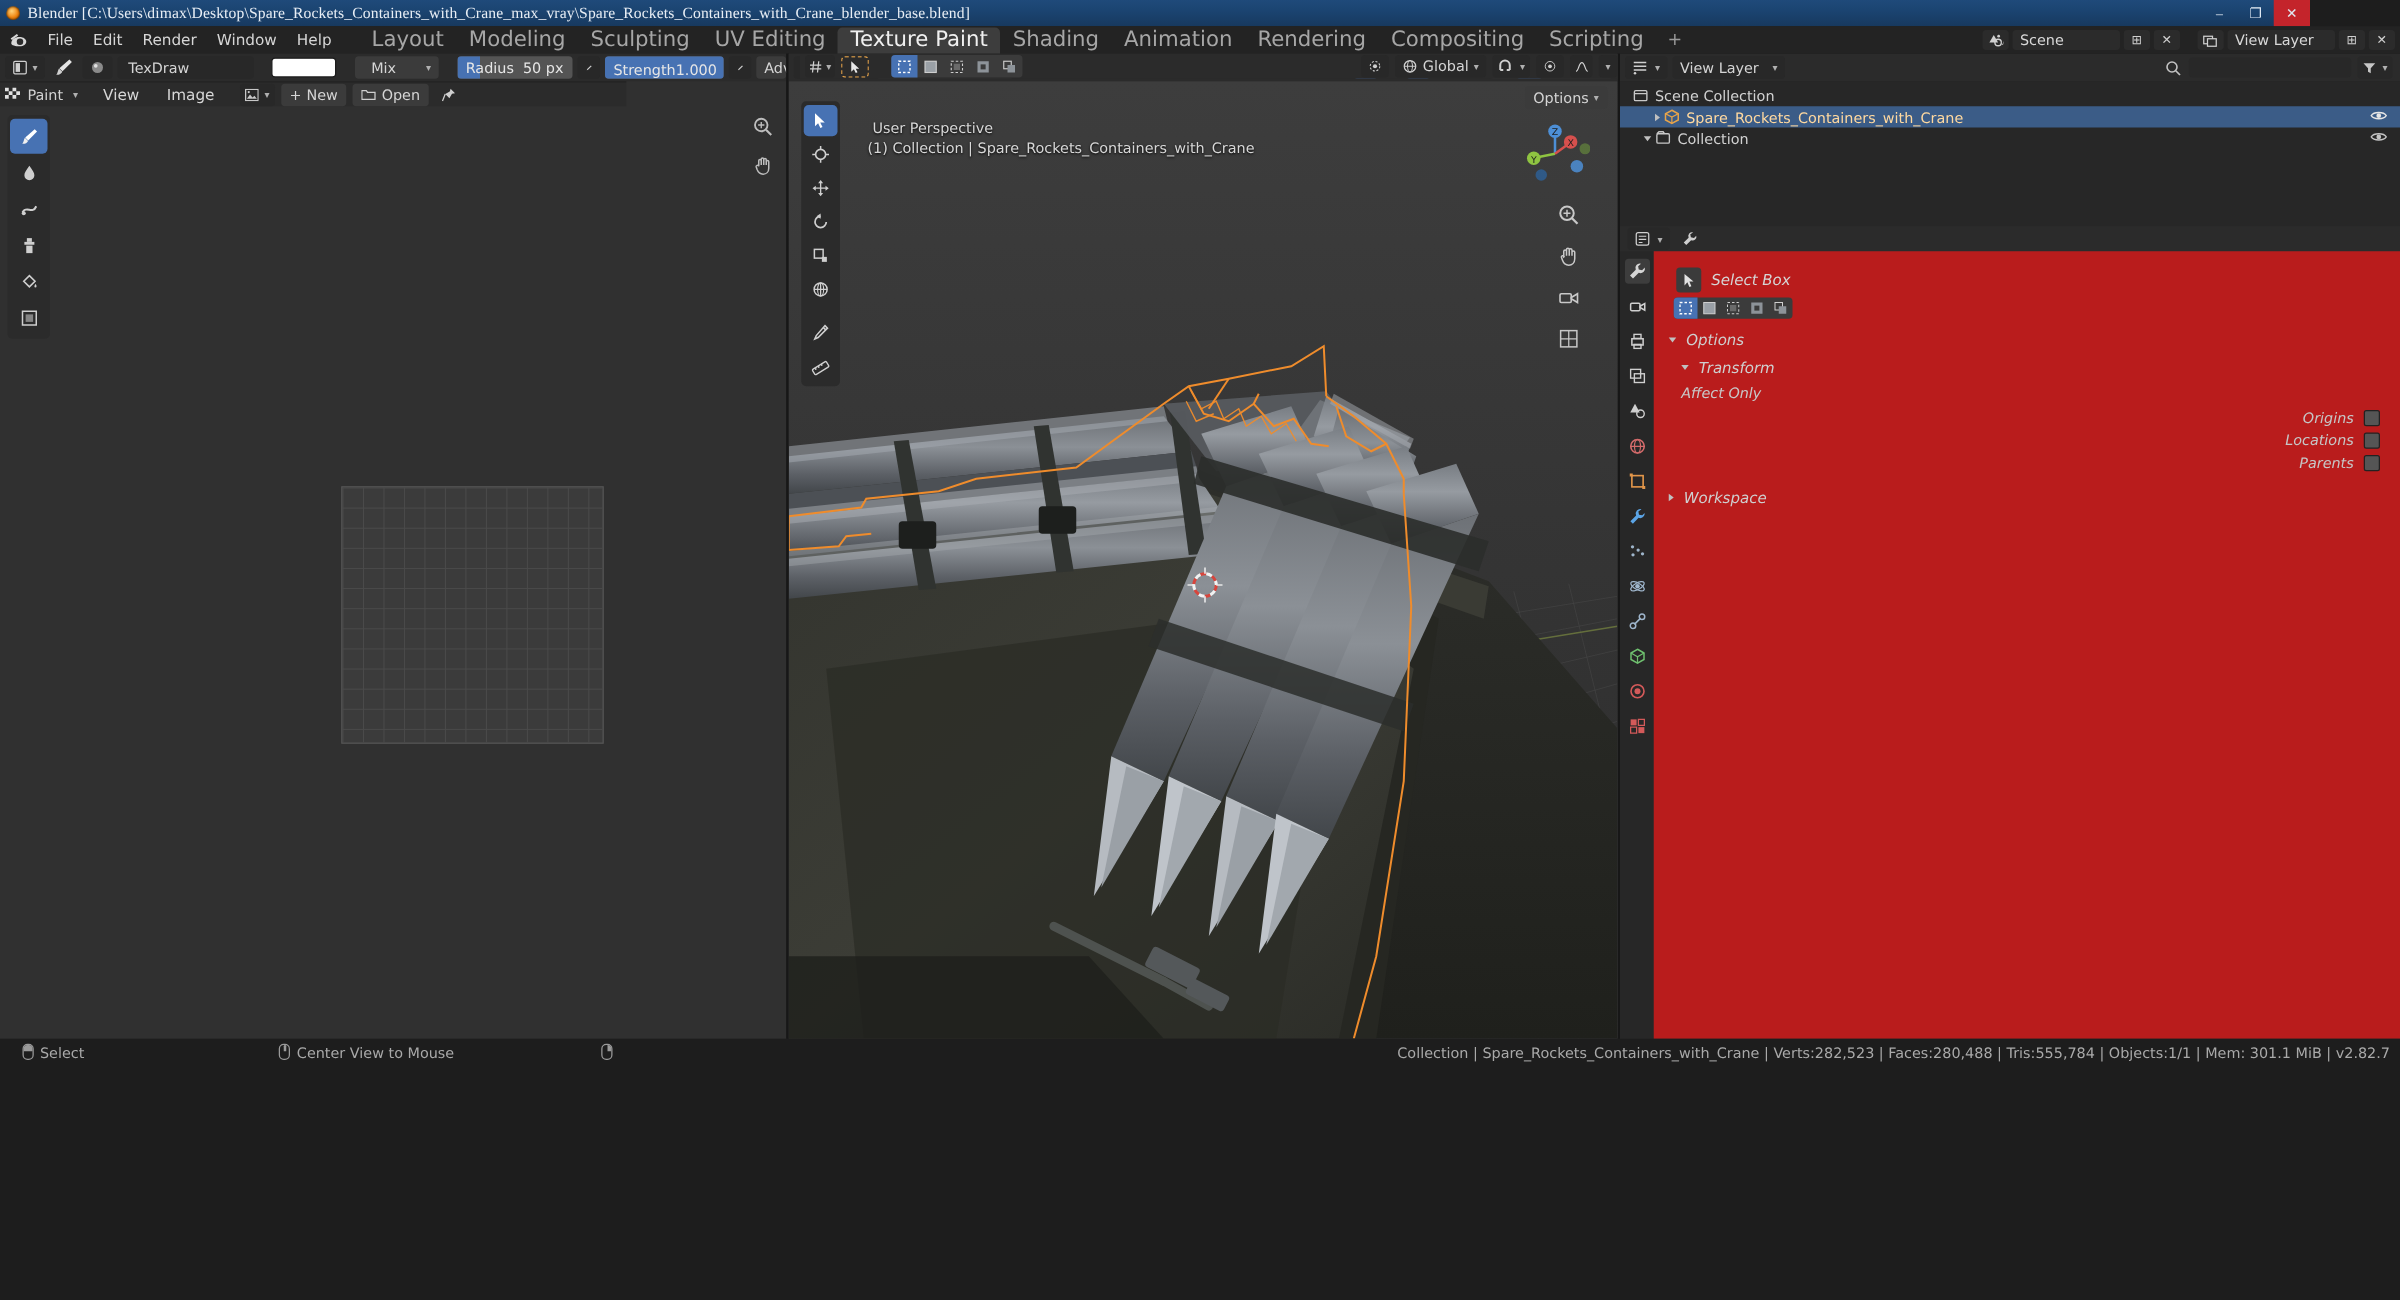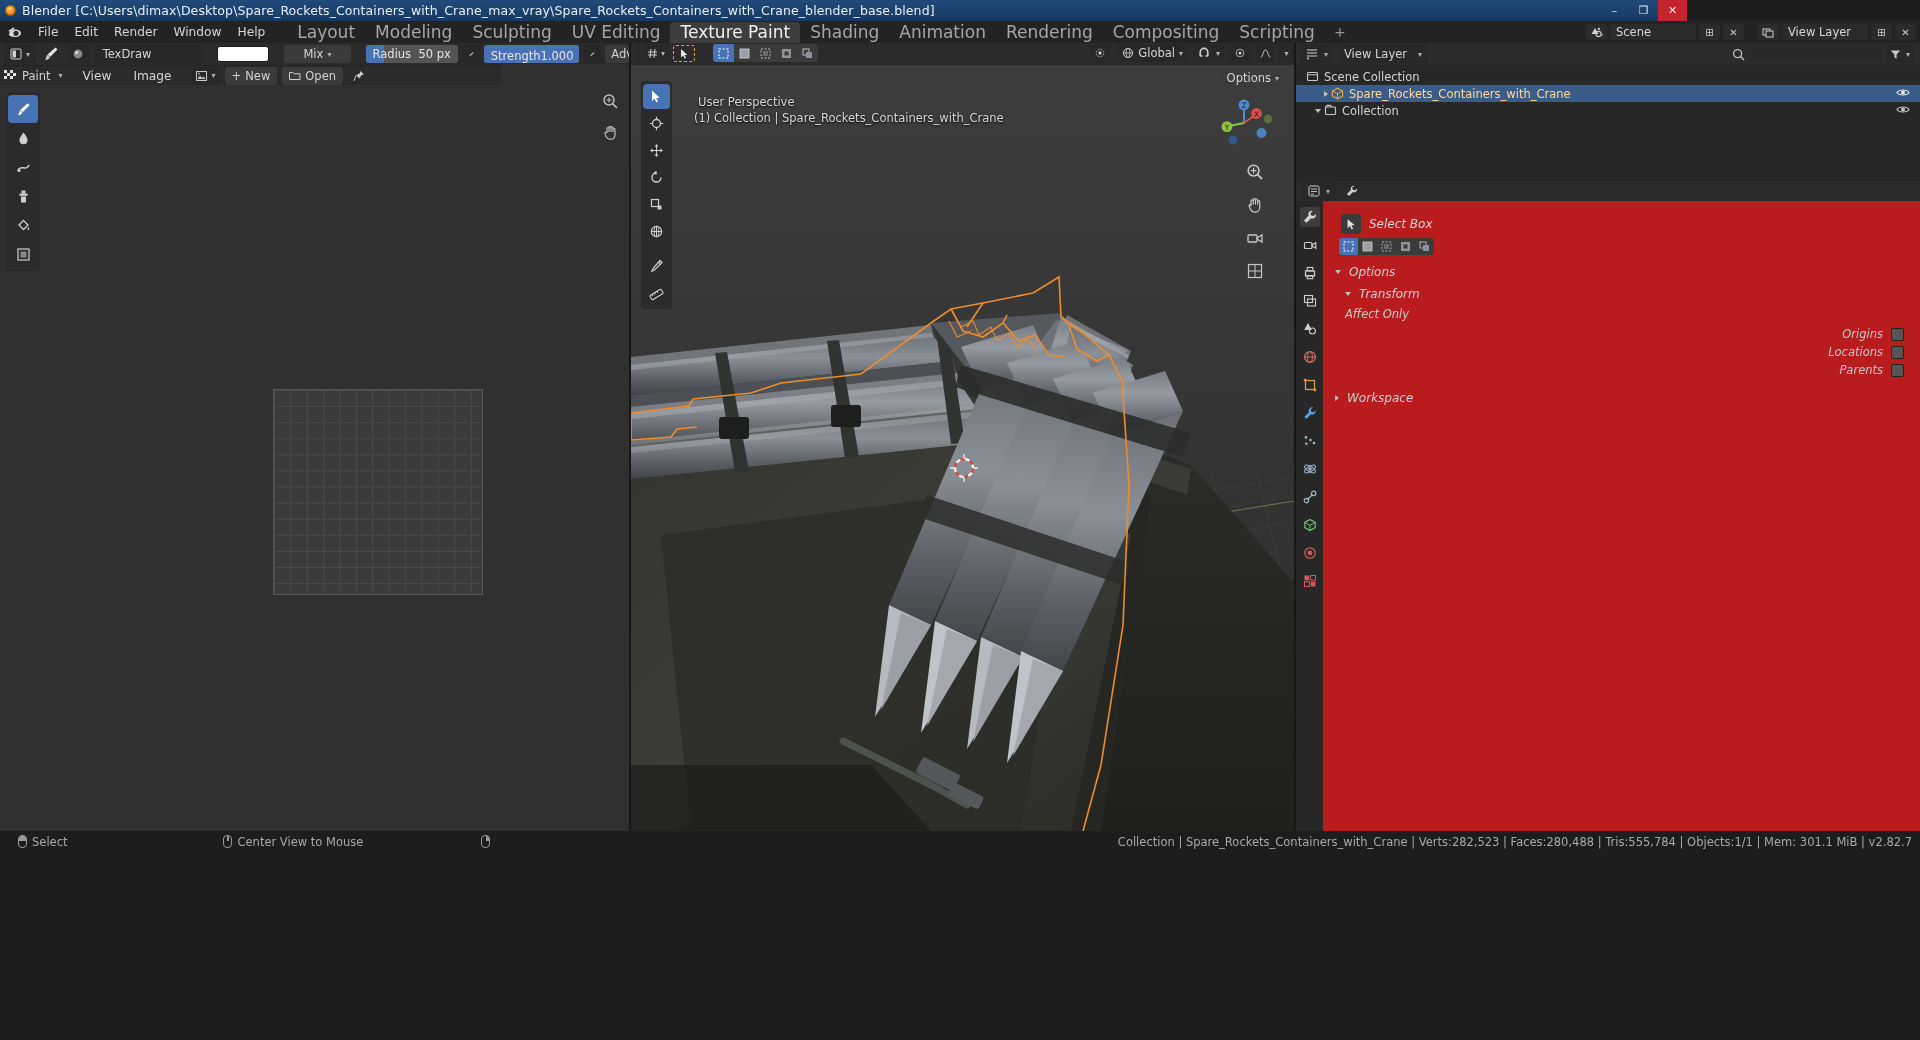--- a/index.html
+++ b/index.html
@@ -1,23 +1,23 @@
 <!DOCTYPE html>
 <html><head>
 <meta charset="utf-8">
 <style>
   * { box-sizing: border-box; margin:0; padding:0; }
   html,body { width:1920px; height:1040px; overflow:hidden; background:#1d1d1d;
     font-family:"DejaVu Sans","Liberation Sans",sans-serif; }
   body { position:relative; }
 
   
-  #titlebar{position:absolute;left:0;top:0;width:1687px;height:21px;
+  #titlebar{position:absolute;left:0;top:0;width:1848px;height:21px;
     background:linear-gradient(180deg,#1f4a7a 0%,#1b4471 40%,#17395f 100%);
-    display:flex;align-items:center;color:#e8eef5;font-size:12.5px;}
+    display:flex;align-items:center;color:#e8eef5;font-size:12.5px;font-family:Liberation Serif, serif;}
   #titlebar .blender-dot{width:11px;height:11px;border-radius:50%;margin:0 6px 0 5px;
     background:radial-gradient(circle at 40% 35%,#ffd37a 0%,#f0820c 55%,#b35c04 100%);
     box-shadow:0 0 2px #000 inset;}
   #titlebar .title-text{white-space:nowrap;overflow:hidden;letter-spacing:.1px;}
   #win-btns{position:absolute;right:0;top:0;height:21px;display:flex;}
   #win-btns div{width:29px;height:21px;display:flex;align-items:center;justify-content:center;
     color:#dfe8f2;font-size:11px;}
   #win-btns .wb-close{background:#c4242b;}
 
   
@@ -215,21 +215,21 @@
     <div class="btn dark" style="width:24px;justify-content:center;">
       <svg width="12" height="12" viewBox="0 0 12 12">
           <circle cx="6" cy="6" r="4.4" fill="#8a8a8a"></circle>
           <circle cx="4.6" cy="4.6" r="1.5" fill="#e0e0e0"></circle>
         </svg>
     </div>
     <div class="btn dark" style="width:128px;padding-left:9px;">TexDraw</div>
     <div class="sep"></div>
     <div class="swatch"></div>
     <div class="sep"></div>
-    <div class="btn" style="width:78px;justify-content:center;">
+    <div class="btn" style="width:78px;justify-content:flex-end;gap:20px;">
       <span>Mix</span>
       <span class="chev">▾</span>
     </div>
     <div class="sep"></div>
     <div class="slider" style="width:108px;">
       <div class="fill" style="width:20%"></div>
       <span>Radius</span>
       <span>50 px</span>
     </div>
     <div class="btn dark" style="width:18px;justify-content:center;">

